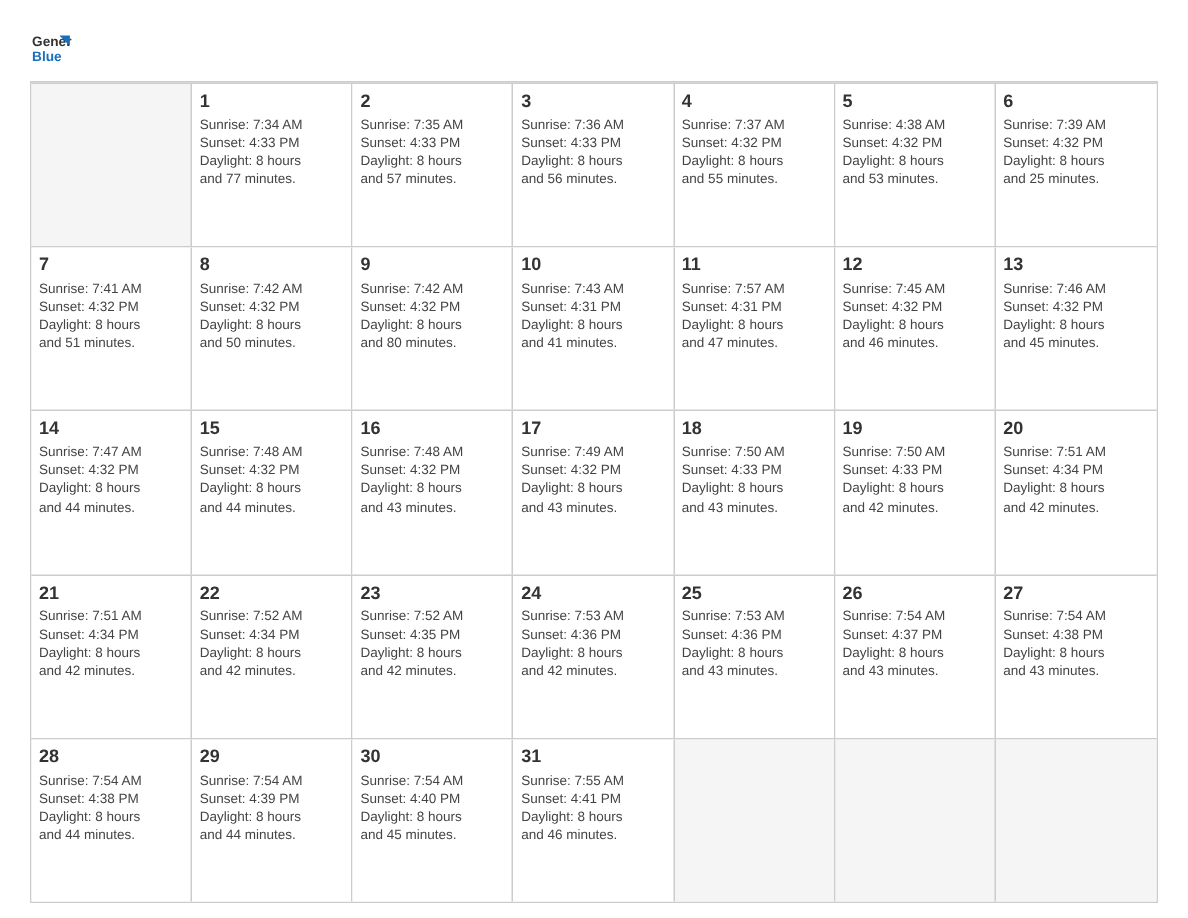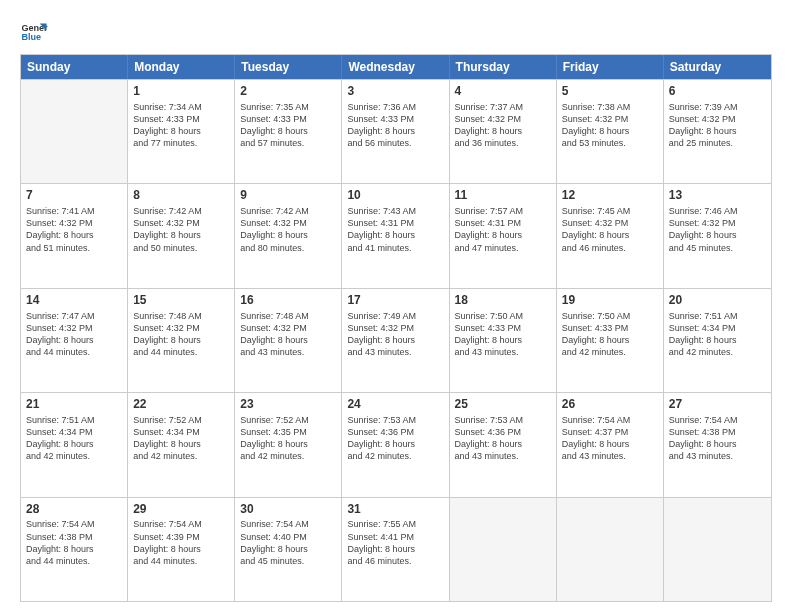--- a/index.html
+++ b/index.html
@@ -112,29 +112,20 @@
         <polygon points="28,8 38,8 38,18" fill="#1a6fba"></polygon>
       </svg>
     </div>
     <div class="title-section">
       <div class="month-title"></div>
       <div class="subtitle"></div>
     </div>
   </div>
 
   <div class="calendar">
-    <div class="cal-header">
-    <div class="cal-header-cell">Sunday</div>
-        <div class="cal-header-cell">Monday</div>
-        <div class="cal-header-cell">Tuesday</div>
-        <div class="cal-header-cell">Wednesday</div>
-        <div class="cal-header-cell">Thursday</div>
-        <div class="cal-header-cell">Friday</div>
-        <div class="cal-header-cell">Saturday</div>
-      </div>
     <div class="cal-body">
     <div class="cal-row">
           <div class="cal-cell empty"></div>
           <div class="cal-cell">
             <span class="day-num">1</span>
             <span class="cell-line">Sunrise: 7:34 AM</span>
             <span class="cell-line">Sunset: 4:33 PM</span>
             <span class="cell-line">Daylight: 8 hours</span>
             <span class="cell-line">and 77 minutes.</span>
           </div>
@@ -150,25 +141,25 @@
             <span class="cell-line">Sunrise: 7:36 AM</span>
             <span class="cell-line">Sunset: 4:33 PM</span>
             <span class="cell-line">Daylight: 8 hours</span>
             <span class="cell-line">and 56 minutes.</span>
           </div>
           <div class="cal-cell">
             <span class="day-num">4</span>
             <span class="cell-line">Sunrise: 7:37 AM</span>
             <span class="cell-line">Sunset: 4:32 PM</span>
             <span class="cell-line">Daylight: 8 hours</span>
-            <span class="cell-line">and 36 minutes.</span>
+            <span class="cell-line">and 55 minutes.</span>
           </div>
           <div class="cal-cell">
             <span class="day-num">5</span>
-            <span class="cell-line">Sunrise: 7:38 AM</span>
+            <span class="cell-line">Sunrise: 4:38 AM</span>
             <span class="cell-line">Sunset: 4:32 PM</span>
             <span class="cell-line">Daylight: 8 hours</span>
             <span class="cell-line">and 53 minutes.</span>
           </div>
           <div class="cal-cell">
             <span class="day-num">6</span>
             <span class="cell-line">Sunrise: 7:39 AM</span>
             <span class="cell-line">Sunset: 4:32 PM</span>
             <span class="cell-line">Daylight: 8 hours</span>
             <span class="cell-line">and 25 minutes.</span>

